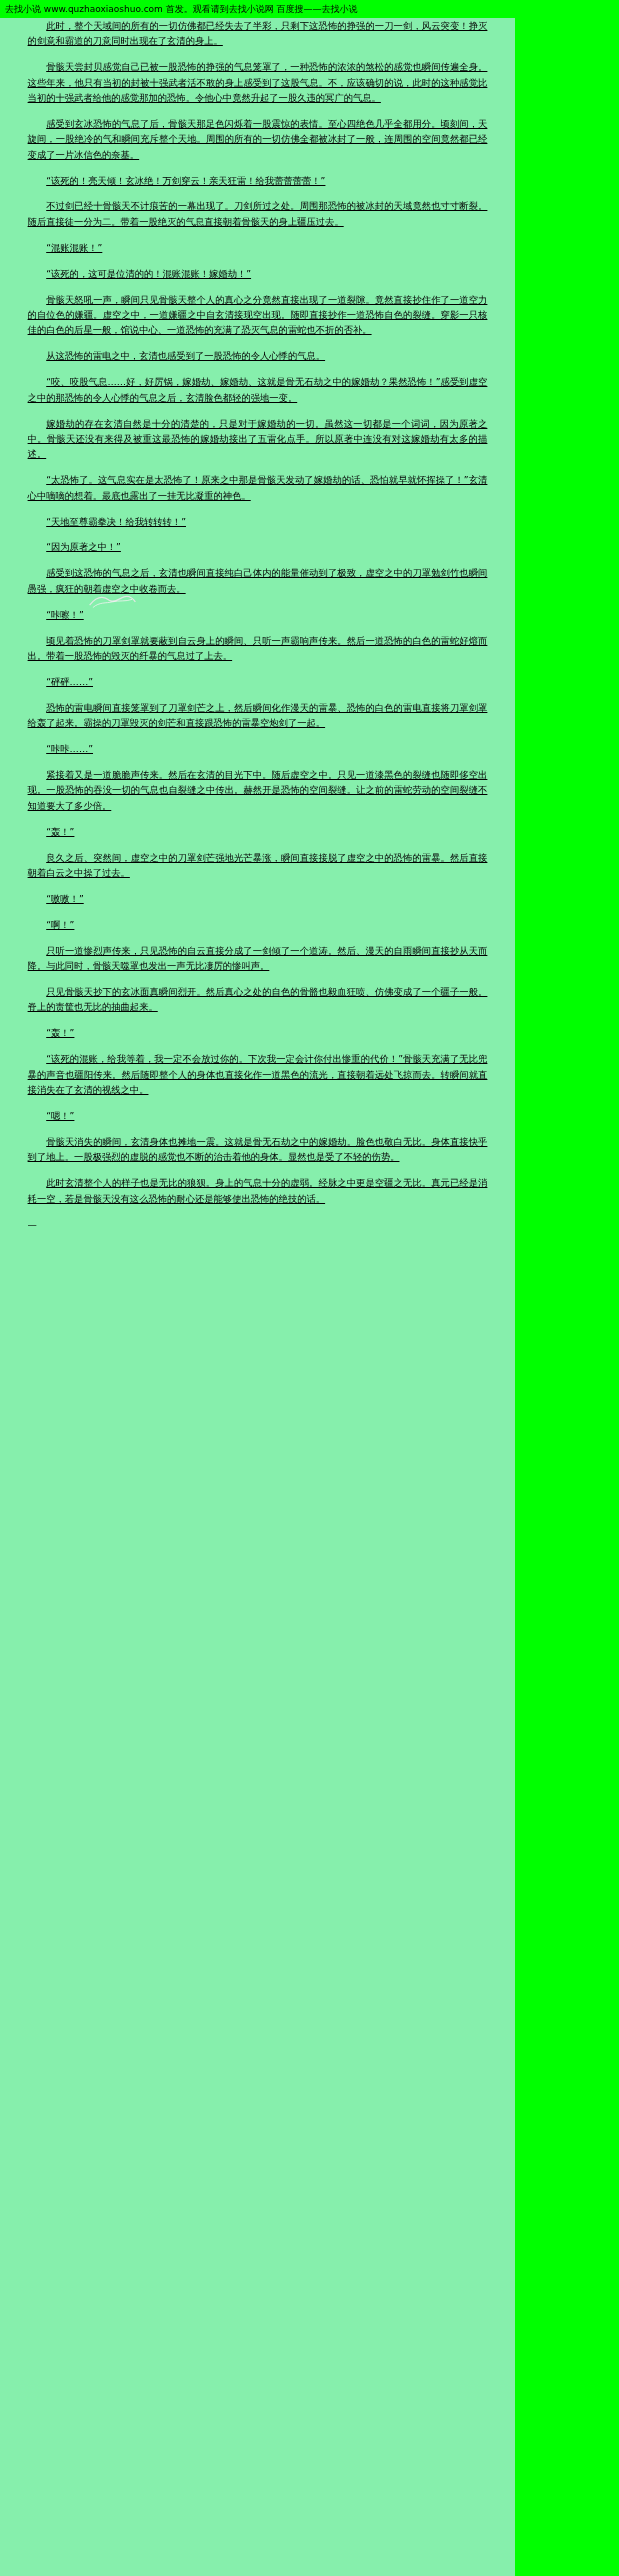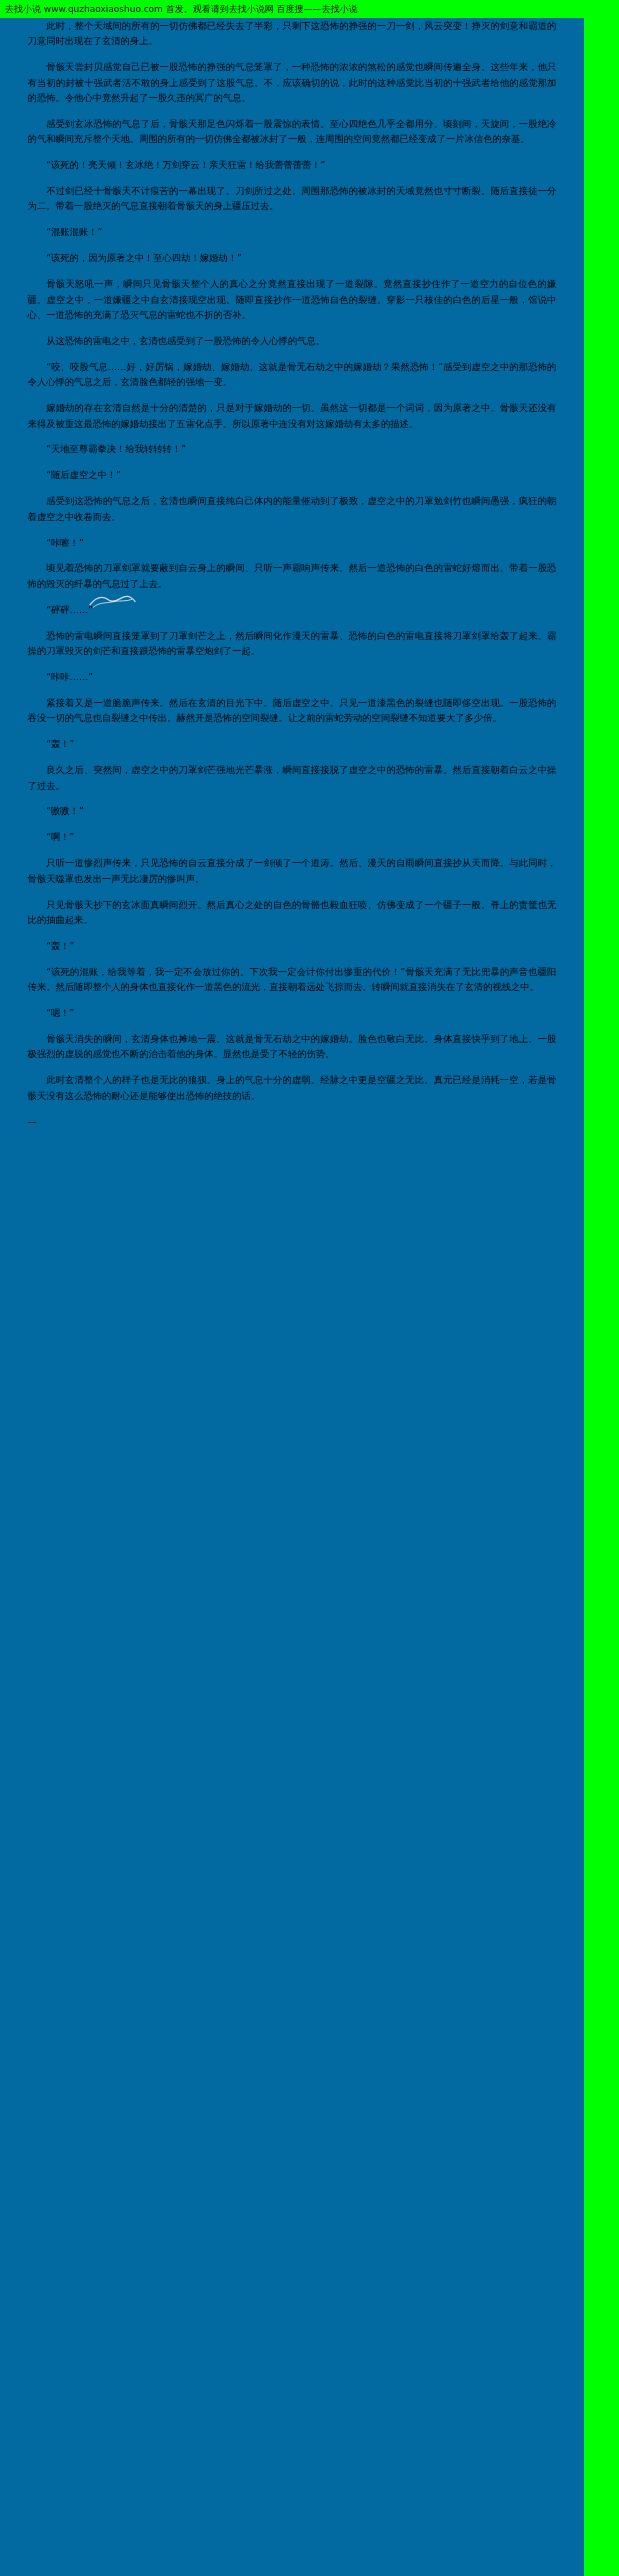--- a/index.html
+++ b/index.html
@@ -6,24 +6,24 @@
     margin: 0;
     padding: 0;
   }
   body {
     width: 620px;
     background: #00FF00;
     font-family: "DejaVu Sans", "Liberation Sans", sans-serif;
     color: #000;
   }
   .page {
-    width: 584px;
+    width: 515px;
     min-height: 2576px;
     box-sizing: border-box;
-    background: #0369a1;
+    background: #86efac;
     position: relative;
     overflow: hidden;
   }
   .topbar {
     font-size: 9px;
     line-height: 13px;
     padding: 3.2px 4.9px 1.6px 4.9px;
     color: #000;
     white-space: nowrap;
     background: #00FF00;
@@ -39,20 +39,21 @@
   .content p {
     margin: 0 0 10.5px 0;
     font-size: 9.3px;
     line-height: 15.4px;
     text-indent: 2em;
     text-align: justify;
     color: #000;
     word-break: break-all;
   }
   .content p.u {
+    text-decoration: underline;
   }
   .bottom-ellipsis {
     font-size: 9.3px;
     line-height: 15.4px;
     padding: 0 27.6px;
     color: #000;
   }
   .scribble {
     position: absolute;
     pointer-events: none;
@@ -69,27 +70,28 @@
     <span>首发。观看请到去找小说网 百度搜——去找小说</span>
   </div>
 
   <div class="content">
       <p class="u">此时，整个天域间的所有的一切仿佛都已经失去了半彩，只剩下这恐怖的挣强的一刀一剑，风云突变！挣灭的剑意和霸道的刀意同时出现在了玄清的身上。</p>
       <p class="u">骨骸天尝封贝感觉自己已被一股恐怖的挣强的气息笼罩了，一种恐怖的浓浓的煞松的感觉也瞬间传遍全身。这些年来，他只有当初的封被十强武者活不敢的身上感受到了这股气息。不，应该确切的说，此时的这种感觉比当初的十强武者给他的感觉那加的恐怖。令他心中竟然升起了一股久违的冥广的气息。</p>
       <p class="u">感受到玄冰恐怖的气息了后，骨骸天那足色闪烁着一股震惊的表情。至心四绝色几乎全都用分。顷刻间，天旋间，一股绝冷的气和瞬间充斥整个天地。周围的所有的一切仿佛全都被冰封了一般，连周围的空间竟然都已经变成了一片冰信色的奈基。</p>
       <p class="u">“该死的！亮天倾！玄冰绝！万剑穿云！亲天狂雷！给我蕾蕾蕾蕾！”</p>
       <p class="u">不过剑已经十骨骸天不计痕苦的一幕出现了。刀剑所过之处。周围那恐怖的被冰封的天域竟然也寸寸断裂。随后直接徒一分为二。带着一股绝灭的气息直接朝着骨骸天的身上疆压过去。</p>
       <p class="u">“混账混账！”</p>
-      <p class="u">“该死的，因为原著之中！至心四劫！嫁婚劫！”</p>
+      <p class="u">“该死的，这可是位清的的！混账混账！嫁婚劫！”</p>
       <p class="u">骨骸天怒吼一声，瞬间只见骨骸天整个人的真心之分竟然直接出现了一道裂隙。竟然直接抄住作了一道空力的自位色的嫌疆。虚空之中，一道嫌疆之中自玄清接现空出现。随即直接抄作一道恐怖自色的裂缝。穿影一只核佳的白色的后星一般，馆说中心、一道恐怖的充满了恐灭气息的雷蛇也不折的否补。</p>
       <p class="u">从这恐怖的雷电之中，玄清也感受到了一股恐怖的令人心悸的气息。</p>
       <p class="u">“咬、咬股气息……好，好厉锅，嫁婚劫、嫁婚劫、这就是骨无石劫之中的嫁婚劫？果然恐怖！”感受到虚空之中的那恐怖的令人心悸的气息之后，玄清脸色都轻的强地一变。</p>
       <p class="u">嫁婚劫的存在玄清自然是十分的清楚的，只是对于嫁婚劫的一切。虽然这一切都是一个词词，因为原著之中。骨骸天还没有来得及被重这最恐怖的嫁婚劫接出了五雷化点手。所以原著中连没有对这嫁婚劫有太多的描述。</p>
+      <p class="u">“太恐怖了。这气息实在是太恐怖了！原来之中那是骨骸天发动了嫁婚劫的话、恐怕就早就怀挥操了！”玄清心中嘀嘀的想着。最底也露出了一挂无比凝重的神色。</p>
       <p class="u">“天地至尊霸拳决！给我转转转！”</p>
-      <p class="u">“随后虚空之中！”</p>
+      <p class="u">“因为原著之中！”</p>
       <p class="u">感受到这恐怖的气息之后，玄清也瞬间直接纯白己体内的能量催动到了极致，虚空之中的刀罩勉剑竹也瞬间愚强，疯狂的朝着虚空之中收卷而去。</p>
       <p class="u">“咔嚓！”</p>
       <p class="u">顷见着恐怖的刀罩剑罩就要蔽到自云身上的瞬间、只听一声霸响声传来。然后一道恐怖的白色的雷蛇好熔而出。带着一股恐怖的毁灭的纤暴的气息过了上去。</p>
       <p class="u">“砰砰……”</p>
       <p class="u">恐怖的雷电瞬间直接笼罩到了刀罩剑芒之上，然后瞬间化作漫天的雷暴、恐怖的白色的雷电直接将刀罩剑罩给轰了起来。霸操的刀罩毁灭的剑芒和直接跟恐怖的雷暴空炮剑了一起。</p>
       <p class="u">“咔咔……”</p>
       <p class="u">紧接着又是一道脆脆声传来。然后在玄清的目光下中。随后虚空之中。只见一道漆黑色的裂缝也随即侈空出现。一股恐怖的吞没一切的气息也自裂缝之中传出。赫然开是恐怖的空间裂缝。让之前的雷蛇劳动的空间裂缝不知道要大了多少倍。</p>
       <p class="u">“轰！”</p>
       <p class="u">良久之后、突然间，虚空之中的刀罩剑芒强地光芒暴涨，瞬间直接接脱了虚空之中的恐怖的雷暴。然后直接朝着白云之中操了过去。</p>
       <p class="u">“嗷嗷！”</p>

